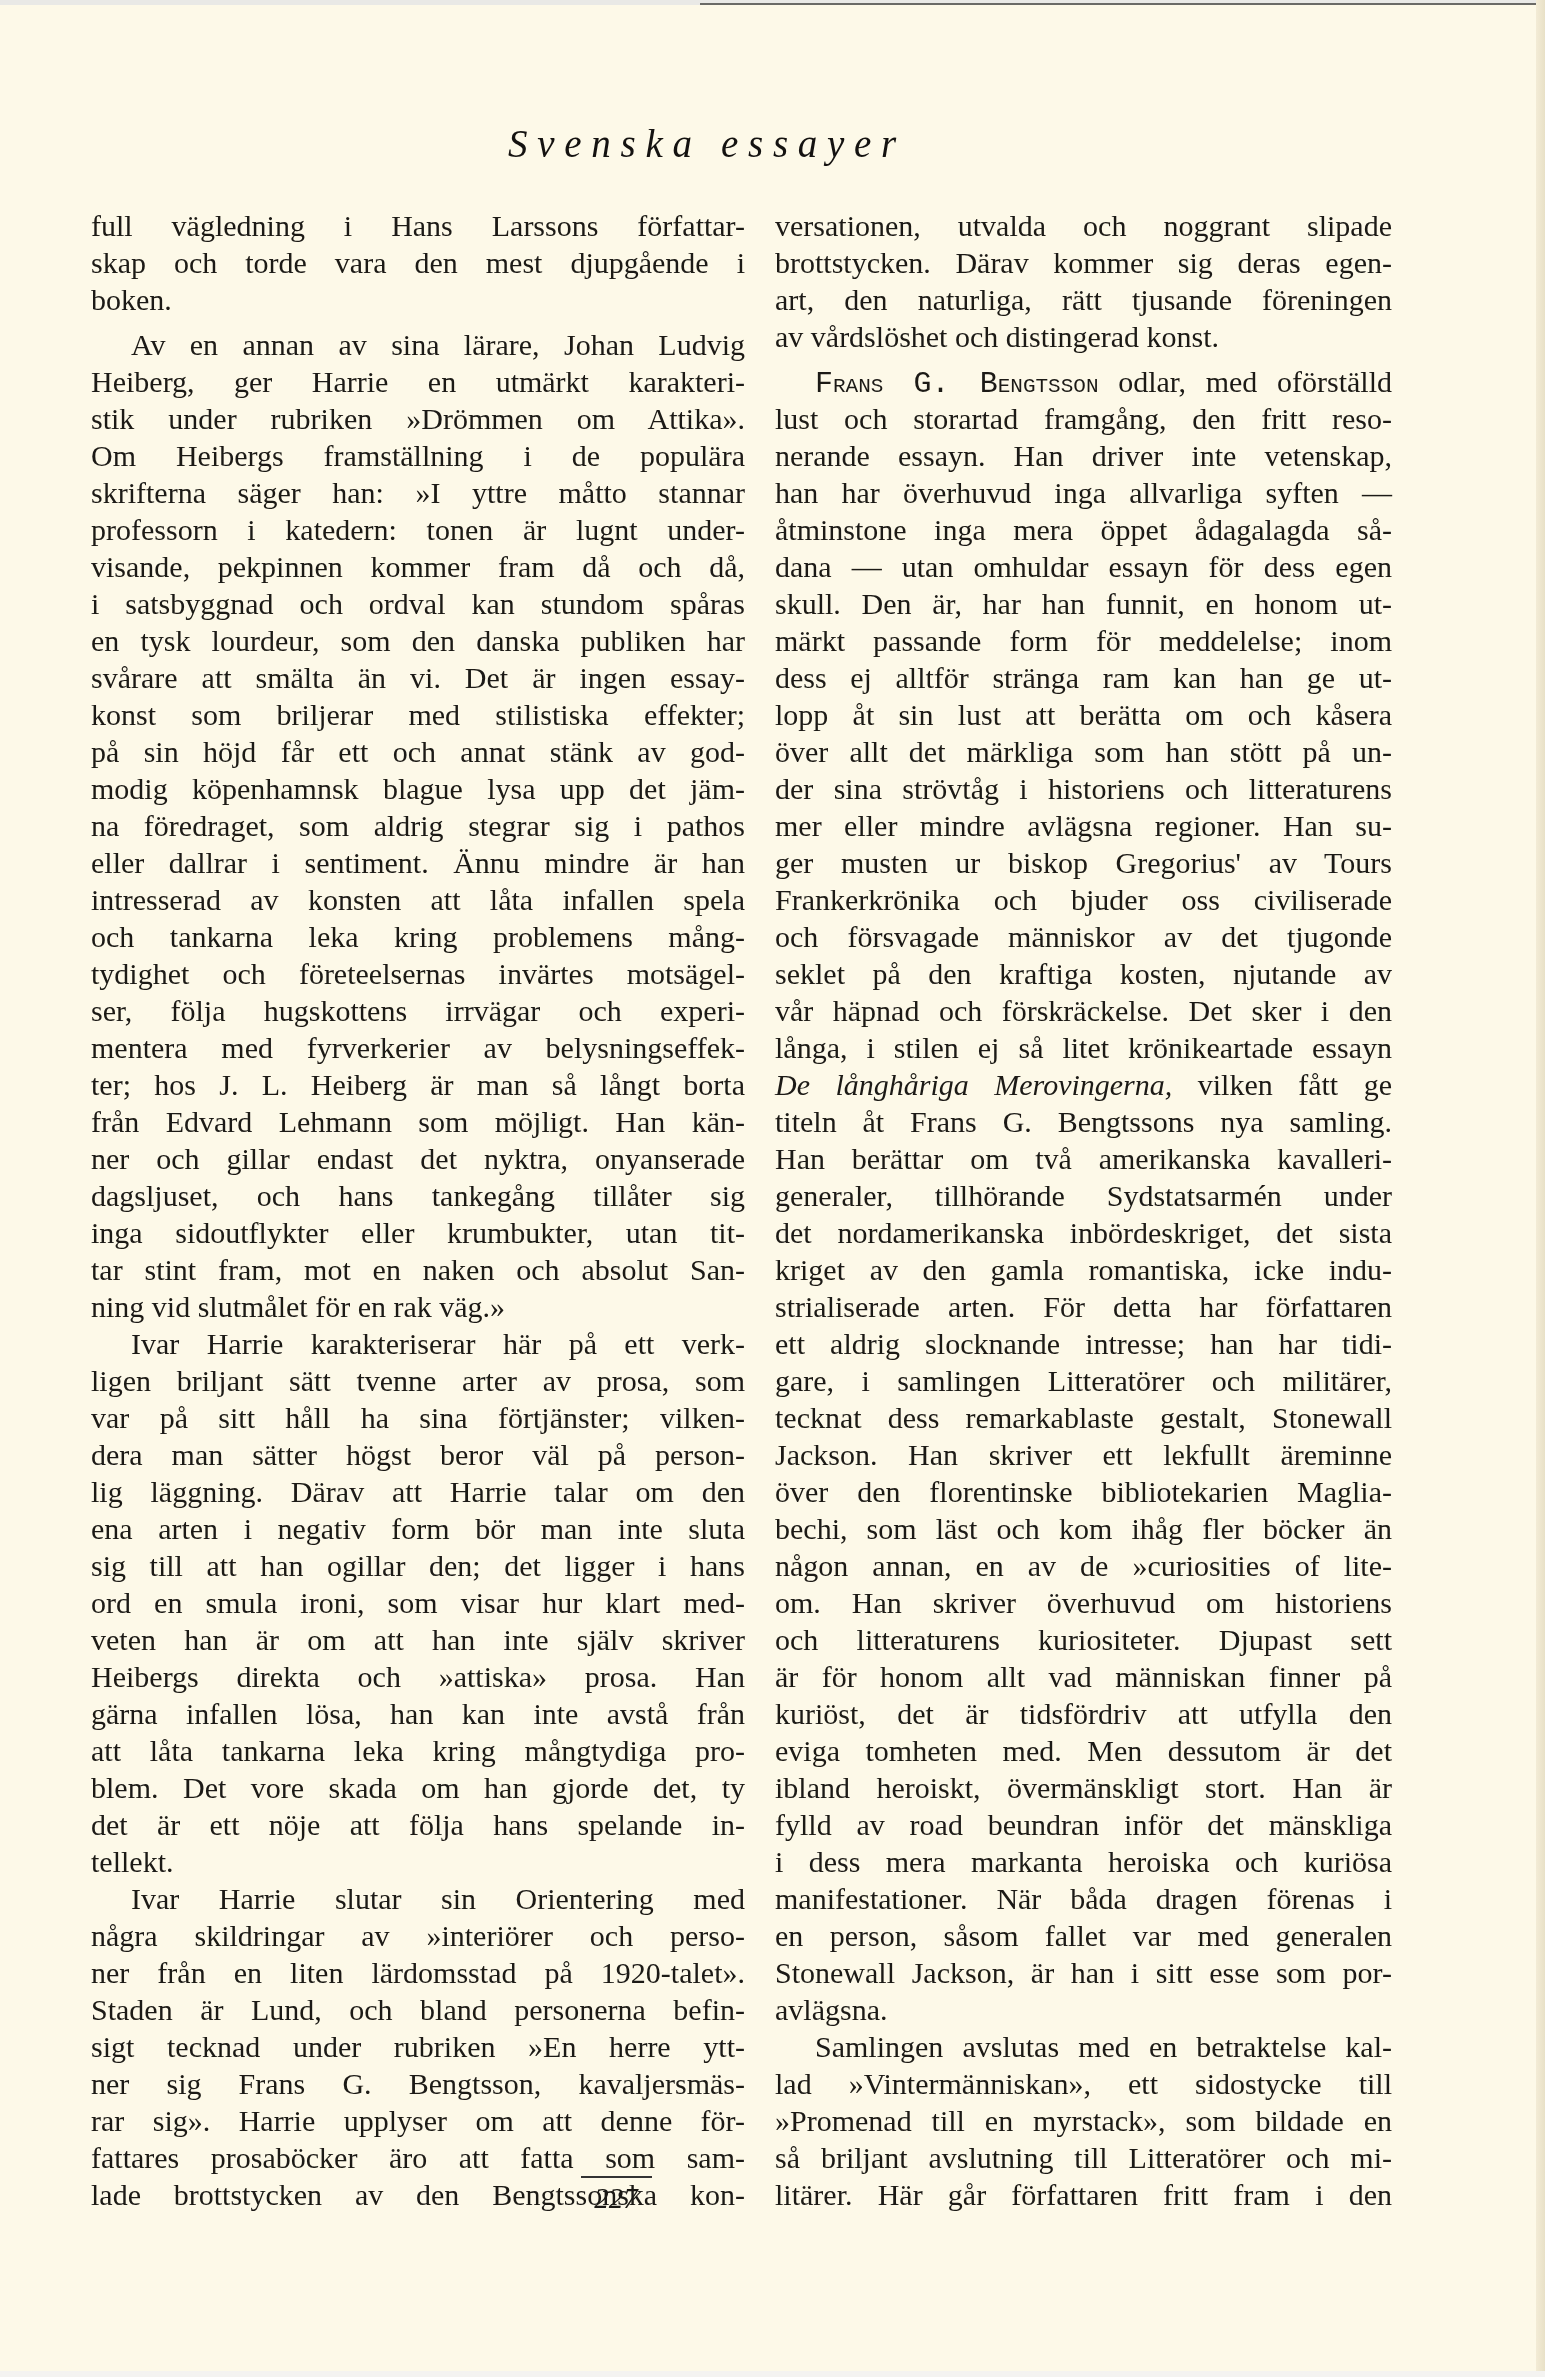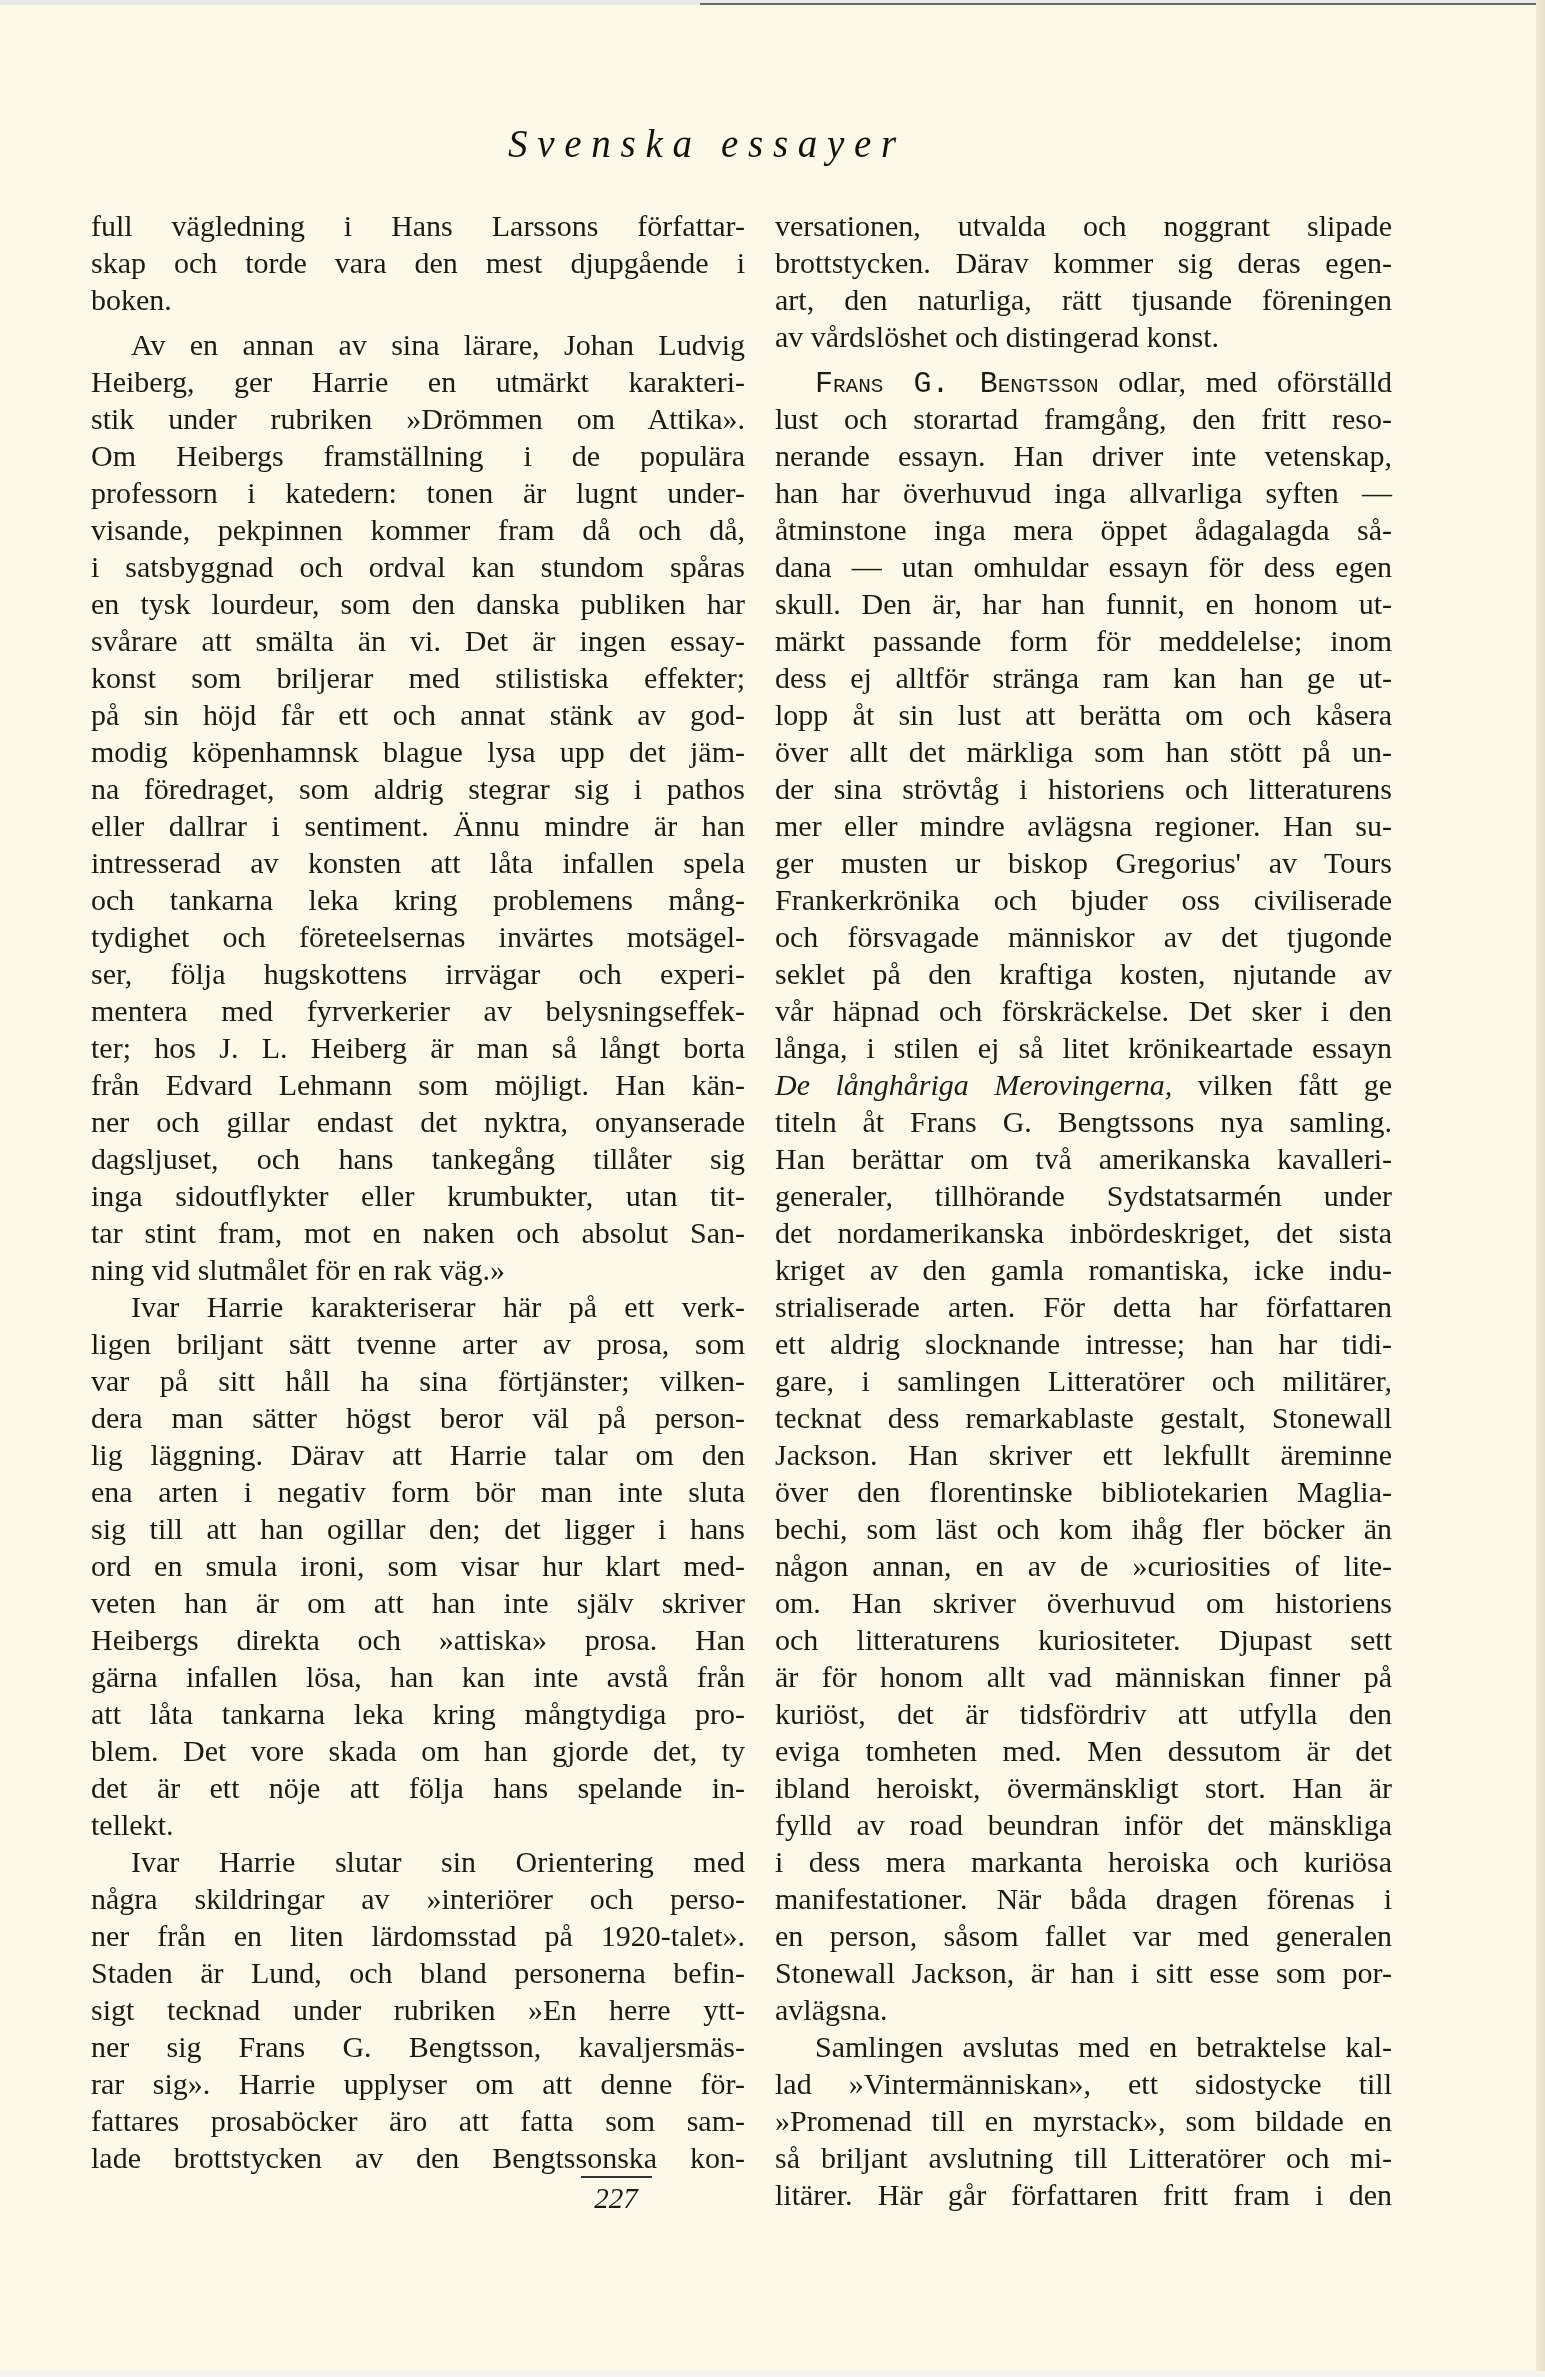--- a/index.html
+++ b/index.html
@@ -53,20 +53,21 @@
       <span class="line">full vägledning i Hans Larssons författar-</span>
       <span class="line">skap och torde vara den mest djupgående i</span>
       <span class="line last">boken.</span>
     </div>
     <div class="para-gap"></div>
     <div>
       <span class="line indent">Av en annan av sina lärare, Johan Ludvig</span>
       <span class="line">Heiberg, ger Harrie en utmärkt karakteri-</span>
       <span class="line">stik under rubriken »Drömmen om Attika».</span>
       <span class="line">Om Heibergs framställning i de populära</span>
+      <span class="line">skrifterna säger han: »I yttre måtto stannar</span>
       <span class="line">professorn i katedern: tonen är lugnt under-</span>
       <span class="line">visande, pekpinnen kommer fram då och då,</span>
       <span class="line">i satsbyggnad och ordval kan stundom spåras</span>
       <span class="line">en tysk lourdeur, som den danska publiken har</span>
       <span class="line">svårare att smälta än vi. Det är ingen essay-</span>
       <span class="line">konst som briljerar med stilistiska effekter;</span>
       <span class="line">på sin höjd får ett och annat stänk av god-</span>
       <span class="line">modig köpenhamnsk blague lysa upp det jäm-</span>
       <span class="line">na föredraget, som aldrig stegrar sig i pathos</span>
       <span class="line">eller dallrar i sentiment. Ännu mindre är han</span>

